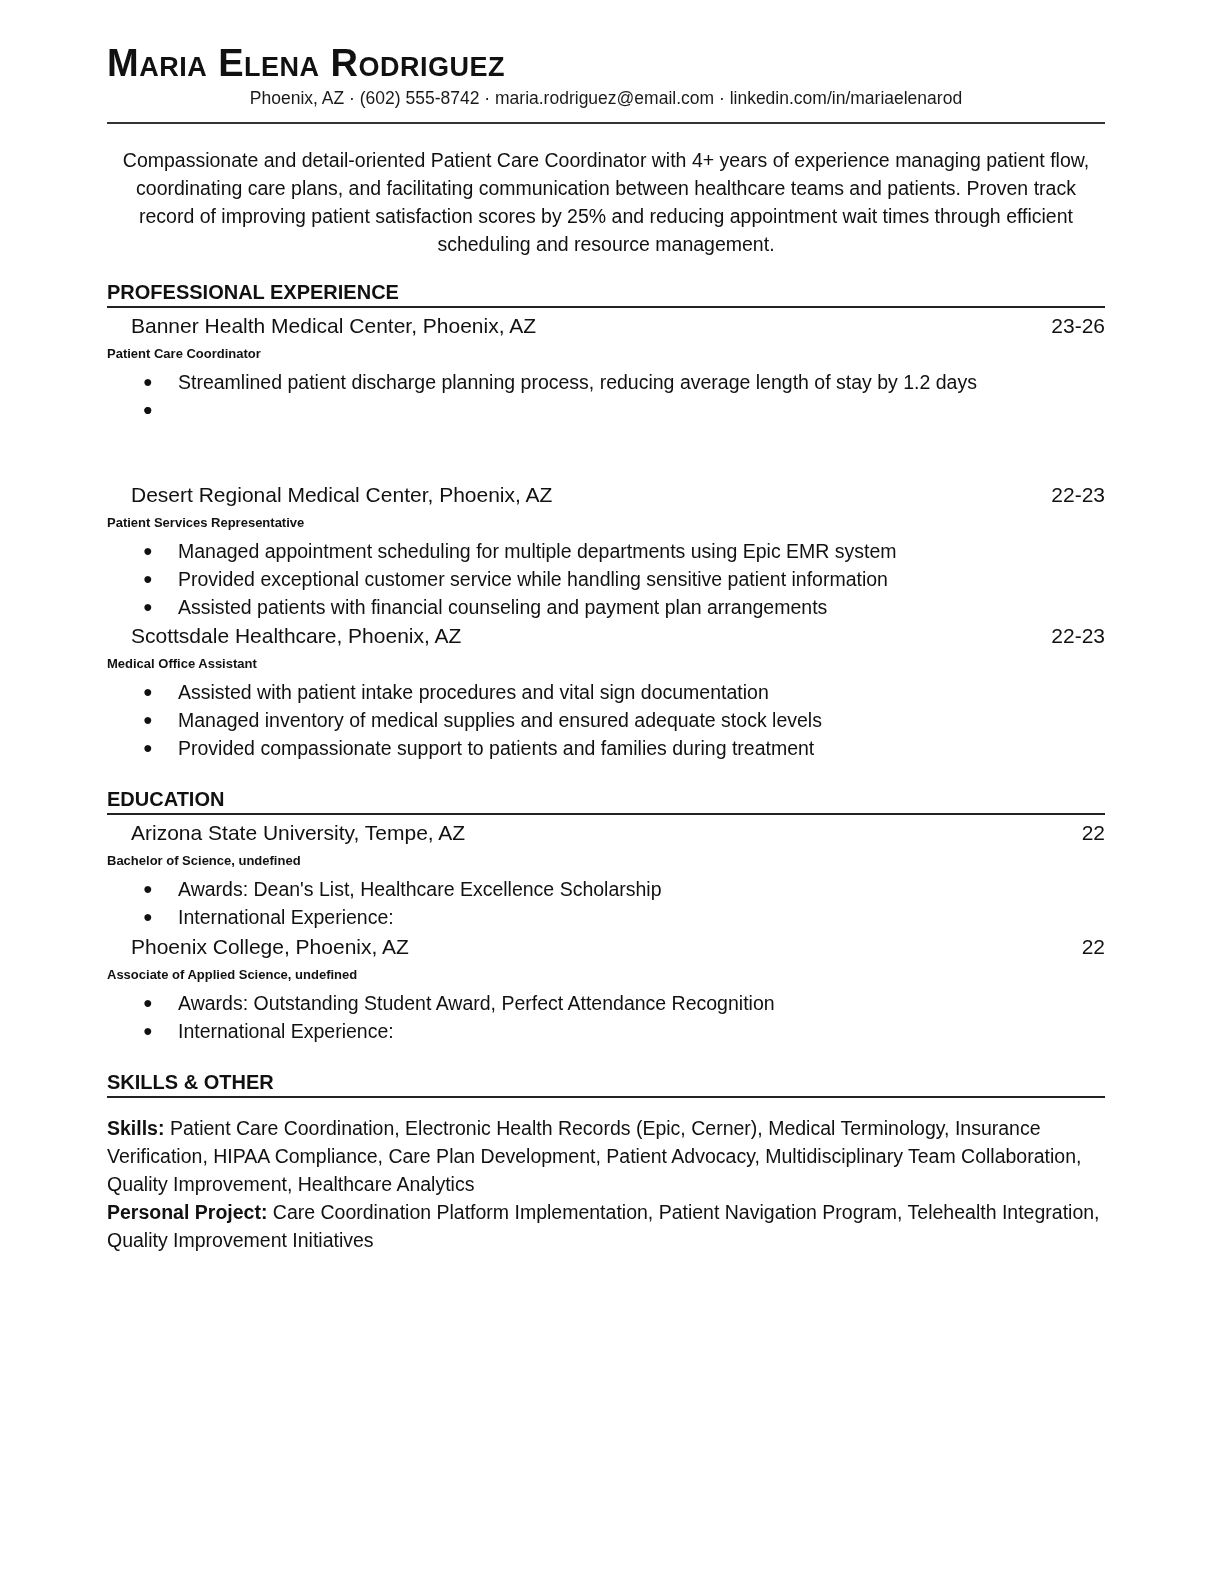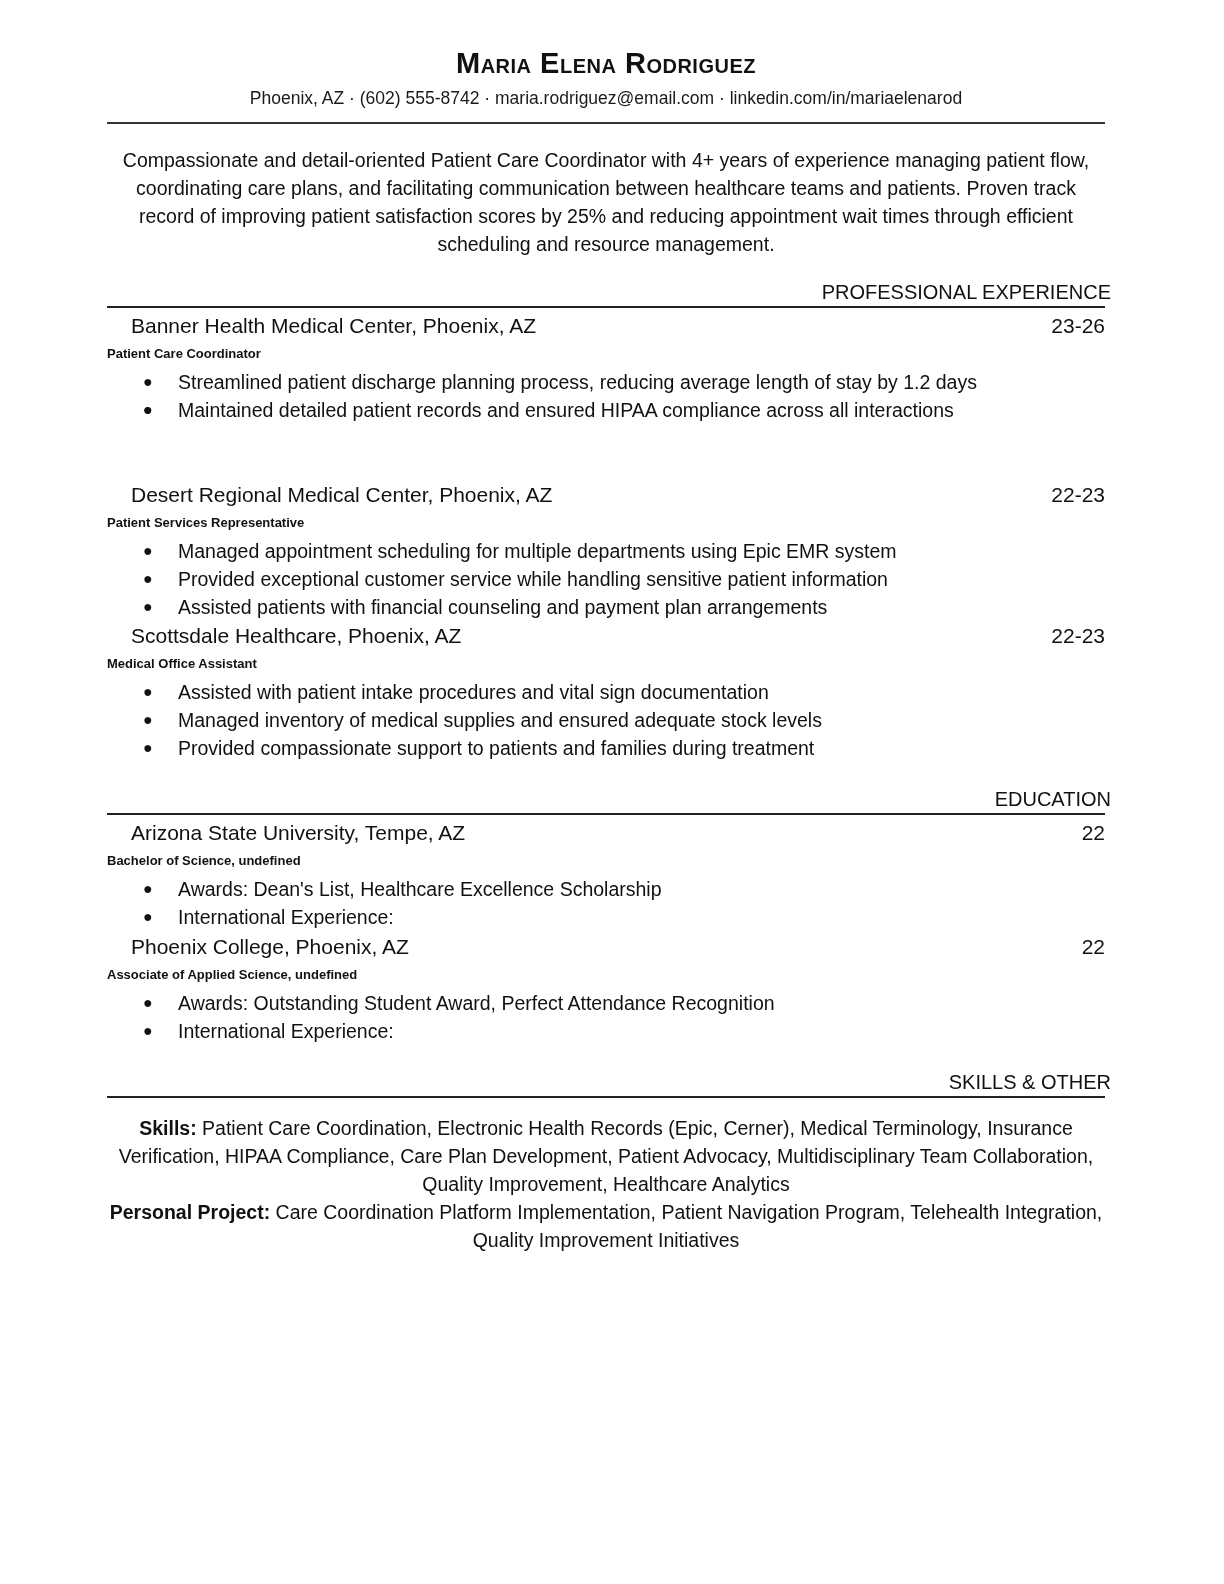--- a/index.html
+++ b/index.html
@@ -3,51 +3,51 @@
 <meta charset="utf-8">
 <style>
   html, body { margin: 0; padding: 0; background: #ffffff; }
   body {
     width: 1224px; height: 1584px; position: relative; overflow: hidden;
     font-family: "Liberation Sans", "DejaVu Sans", sans-serif;
     color: #111111;
   }
   .page { position: absolute; left: 107px; top: 0; width: 998px; }
   .name {
-    position: absolute; top: 44px; left: 0; width: 998px; text-align: center;
-    font-weight: bold; font-size: 29px; letter-spacing: 0.5px; font-variant: small-caps;
+    position: absolute; top: 44px; left: 0; width: 998px; text-align: left;
+    font-weight: bold; font-size: 38px; letter-spacing: 0.5px; font-variant: small-caps;
     line-height: 38px;
   }
   .contact {
     position: absolute; top: 86px; left: 0; width: 998px; text-align: center;
     font-size: 17.5px; line-height: 24px; color: #1a1a1a;
   }
   .rule-top { position: absolute; top: 122px; left: 0; width: 998px; height: 2px; background: #333; }
   .summary {
     position: absolute; top: 146px; left: 0; width: 998px; text-align: center;
     font-size: 19.5px; line-height: 28px;
   }
   .section-title {
-    position: absolute; left: 6px; width: 998px; text-align: right;
-    font-weight: normal; font-size: 20px; line-height: 26px;
+    position: absolute; left: 0; width: 998px; text-align: left;
+    font-weight: bold; font-size: 20px; line-height: 26px;
   }
   .section-rule { position: absolute; left: 0; width: 998px; height: 1.5px; background: #222; }
   .block { position: absolute; left: 0; width: 998px; }
   .row-head { display: flex; justify-content: space-between; font-size: 21px; line-height: 28px; height: 28px; margin-left: 24px; }
   .row-head .org { font-weight: normal; }
   .row-head .date { text-align: right; }
   .role { font-weight: bold; font-size: 13px; line-height: 28px; height: 28px; }
   ul.bullets { list-style: none; margin: 0; padding: 0; }
   ul.bullets li {
     position: relative; padding-left: 71px; font-size: 19.5px; line-height: 28px;
   }
   ul.bullets li .dot {
     position: absolute; left: 36px; top: 0; font-size: 16px; line-height: 28px;
   }
-  .skills { position: absolute; left: 0; top: 1114px; width: 998px; font-size: 19.5px; line-height: 28px; text-align: center; }
+  .skills { position: absolute; left: 0; top: 1114px; width: 998px; font-size: 19.5px; line-height: 28px; }
   .skills .lbl { font-weight: bold; }
 </style>
 </head>
 <body>
 
 <div class="page">
 
   <div class="name">Maria Elena Rodriguez</div>
   <div class="contact">Phoenix, AZ · (602) 555-8742 · maria.rodriguez@email.com · linkedin.com/in/mariaelenarod</div>
   <div class="rule-top"></div>
@@ -59,21 +59,21 @@
 
   <div class="block" style="top:312px;">
     <div class="row-head">
       <span class="org">Banner Health Medical Center, Phoenix, AZ</span>
       <span class="date">23-26</span>
     </div>
     <div class="role">Patient Care Coordinator</div>
     <ul class="bullets">
       <li><span class="dot">●</span><span>Streamlined patient discharge planning process, reducing average length of stay by 1.2 days</span></li>
       <li style="padding-right:20px;"><span class="dot">●</span></li>
-      <li><span class="dot">●</span><span>Maintained detailed patient records and ensured HIPAA compliance across all interactions</span></li>
+      <li><span class="dot">●</span></li>
     </ul>
   </div>
 
   <div class="block" style="top:481px;">
     <div class="row-head">
       <span class="org">Desert Regional Medical Center, Phoenix, AZ</span>
       <span class="date">22-23</span>
     </div>
     <div class="role">Patient Services Representative</div>
     <ul class="bullets">

